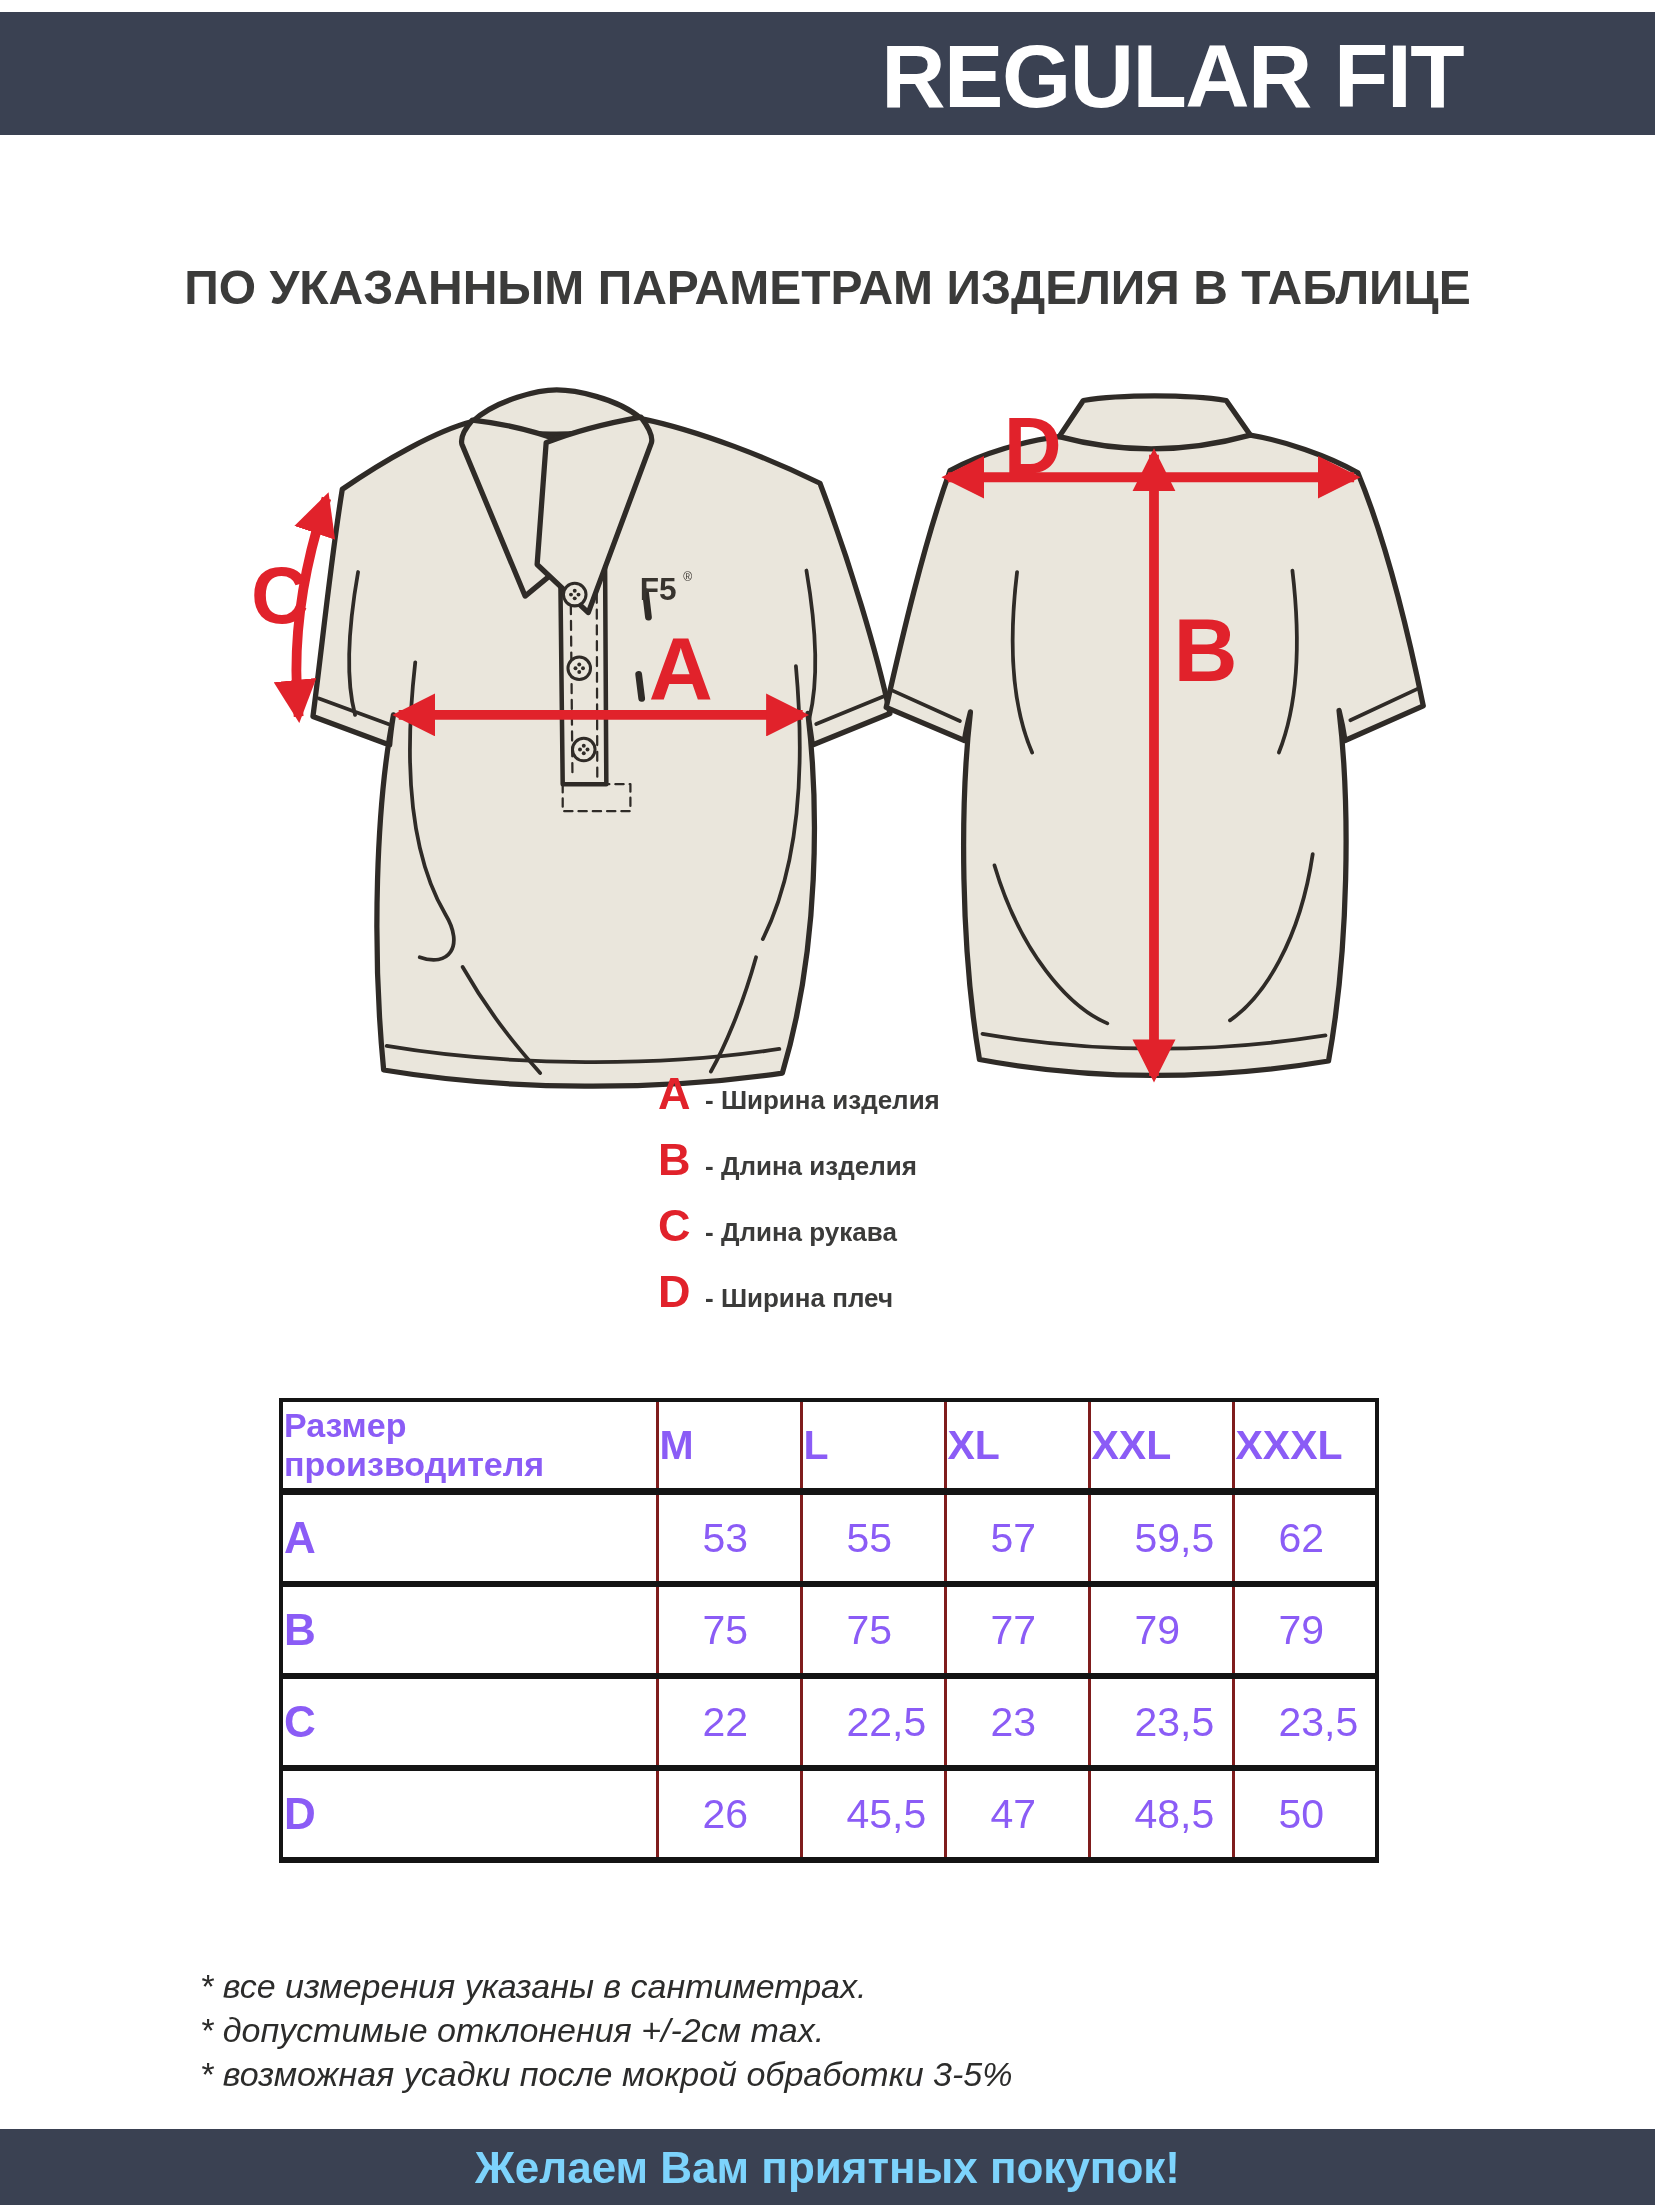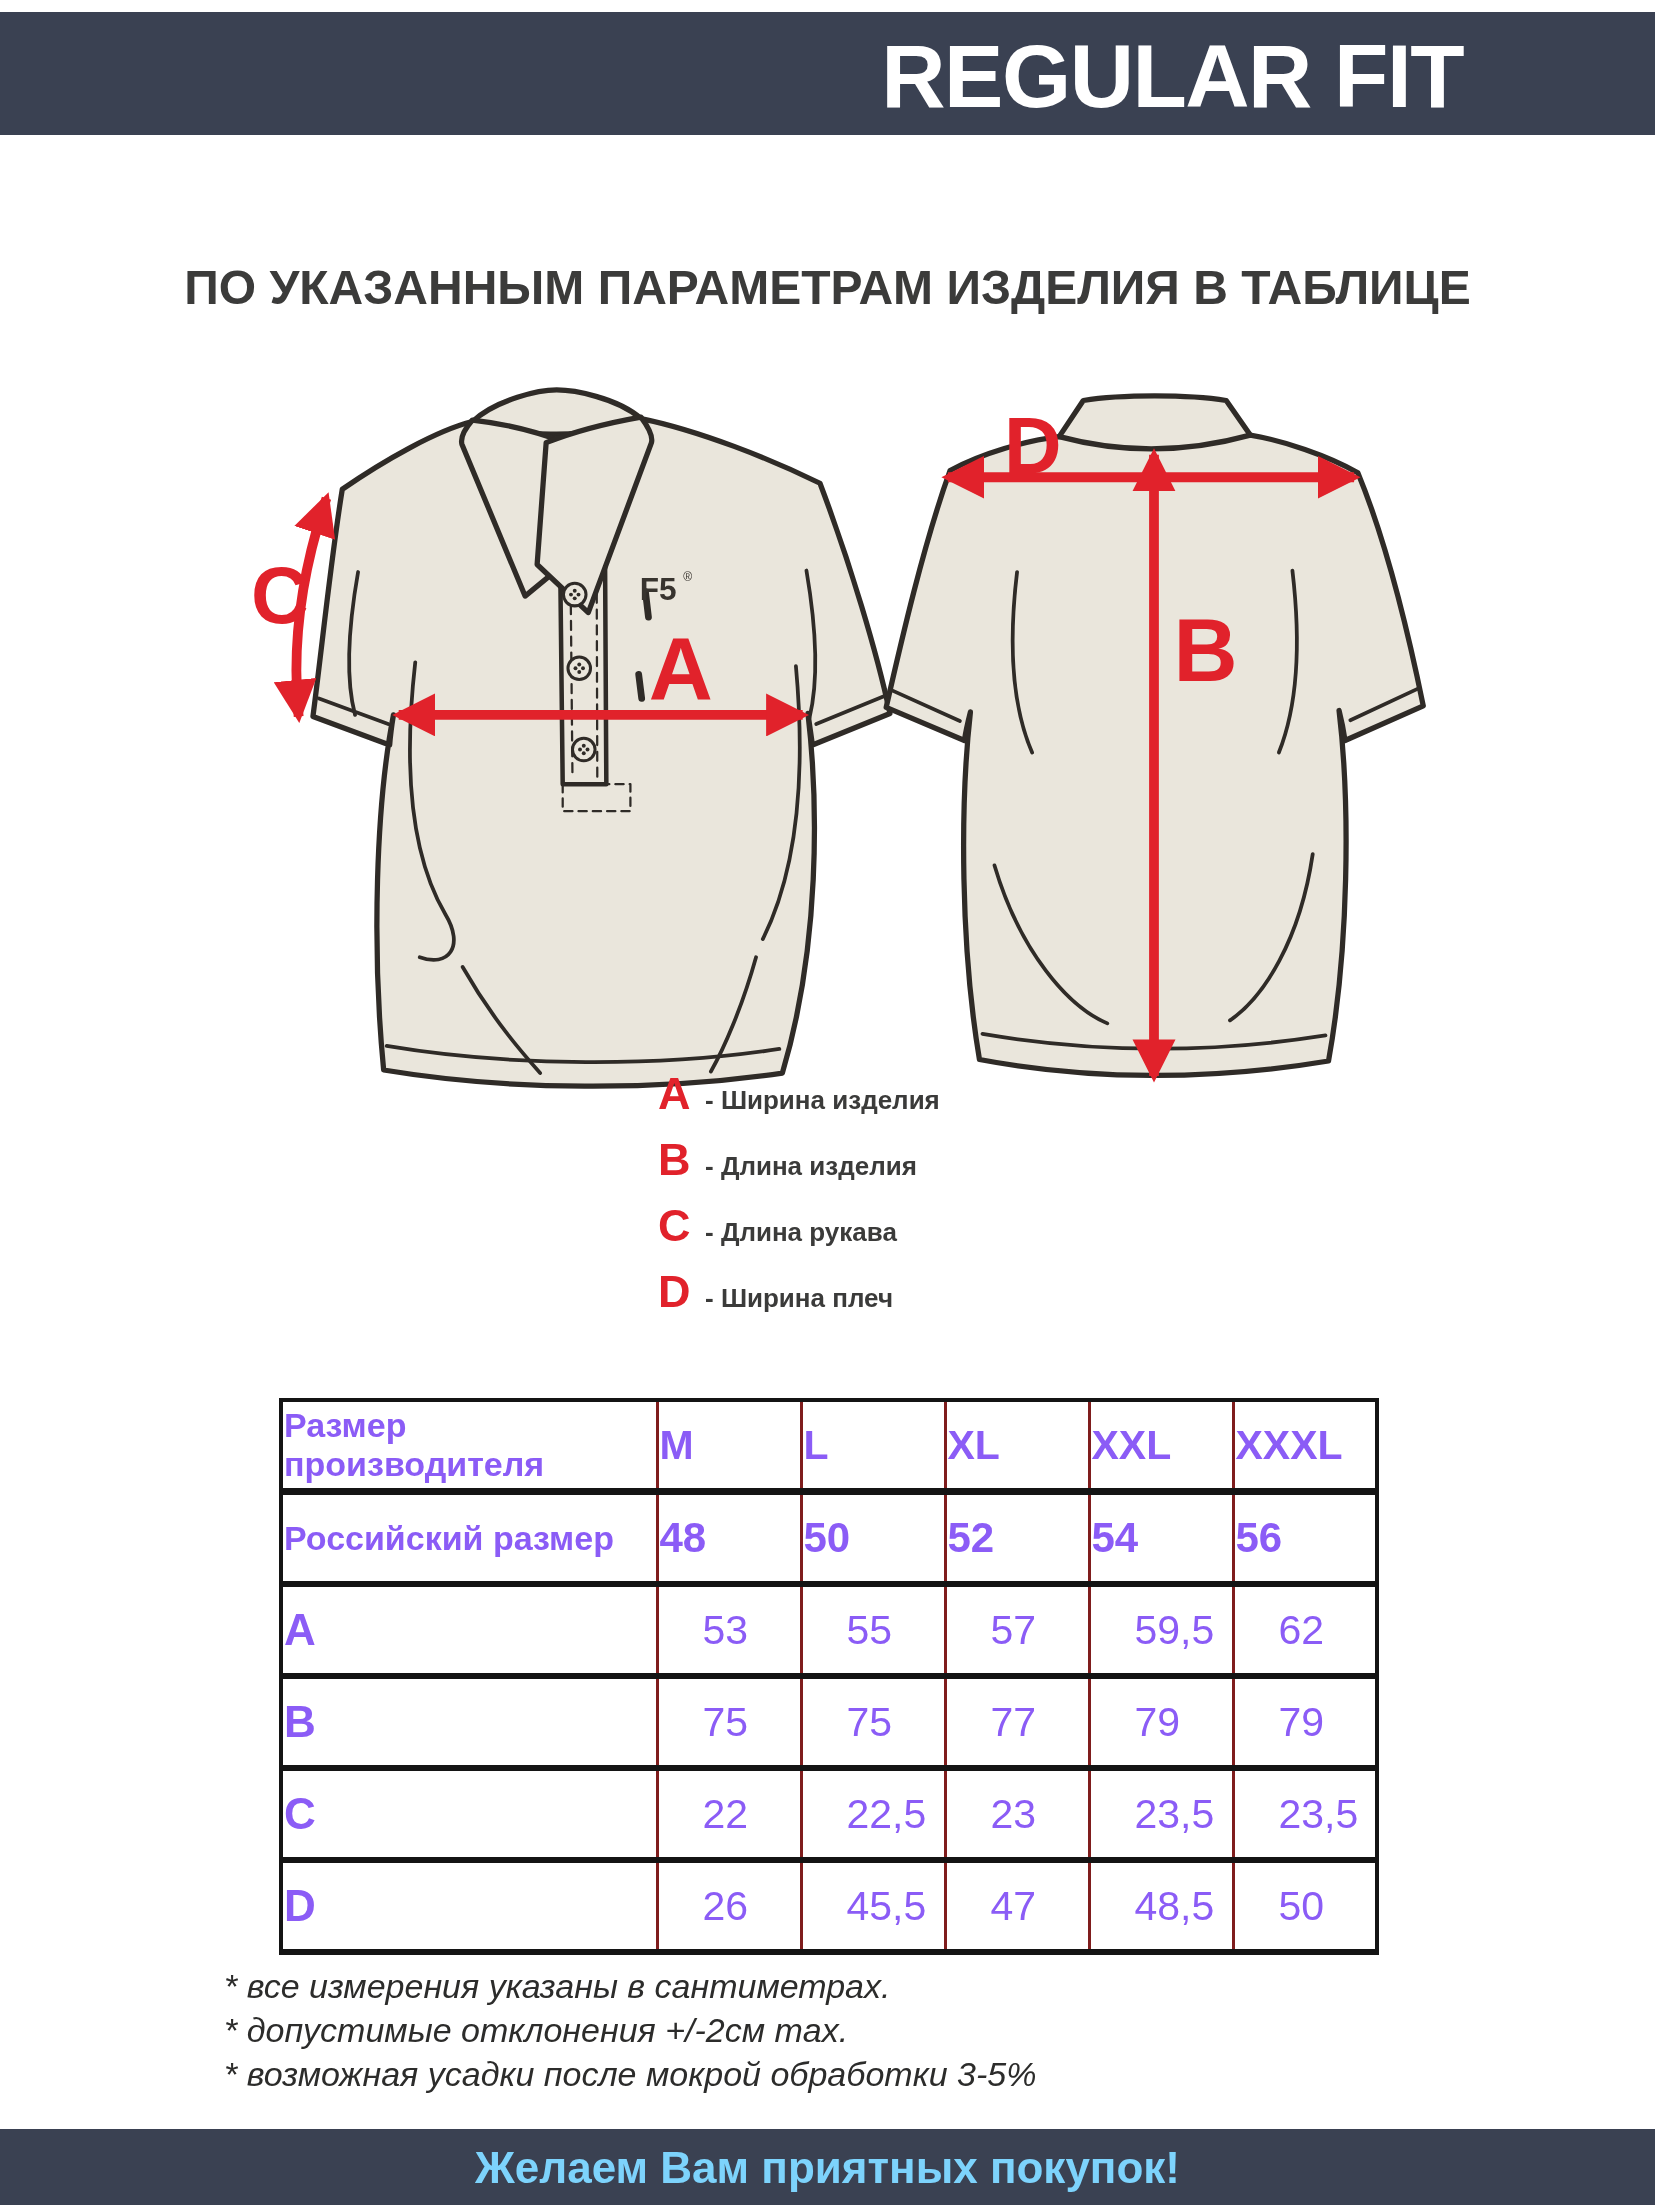--- a/index.html
+++ b/index.html
@@ -31,21 +31,21 @@
   table.size-table tr{border-bottom:6px solid #141414;}
   table.size-table tr.r0{border-bottom:7.5px solid #141414;}
   table.size-table{border:4.5px solid #141414;}
   td.col-label{font-weight:bold;font-size:34px;}
   td.size-cell{font-weight:bold;font-size:41px;}
   td.num-cell-bold{font-weight:bold;font-size:42px;}
   td.num-cell{font-weight:normal;font-size:41px;padding-left:44px;}
   td.letter-cell{color:#e1222b;font-weight:bold;font-size:44px;}
 
   
-  .footnotes{position:absolute;left:224px;top:1965px;color:#2c2c2b;
+  .footnotes{position:absolute;left:200px;top:1965px;color:#2c2c2b;
     font-size:34px;font-style:italic;line-height:1.29;}
 
   
   .footer-bar{position:absolute;left:0;top:2129px;width:1655px;height:76px;background:#3a4152;}
   .footer-bar .msg{width:100%;height:76px;line-height:78px;text-align:center;color:#7dd3fc;
     font-size:44px;font-weight:bold;}
 </style>
 </head>
 <body>
 
@@ -209,28 +209,20 @@
   </colgroup>
   <tbody id="size-table-body">
       <tr class="r0">
         <td class="col-label">Размер производителя</td>
         <td class="size-cell">M</td>
         <td class="size-cell">L</td>
         <td class="size-cell">XL</td>
         <td class="size-cell">XXL</td>
         <td class="size-cell">XXXL</td>
       </tr>
-      <tr class="r1">
-        <td class="col-label">Российский размер</td>
-        <td class="num-cell-bold">48</td>
-        <td class="num-cell-bold">50</td>
-        <td class="num-cell-bold">52</td>
-        <td class="num-cell-bold">54</td>
-        <td class="num-cell-bold">56</td>
-      </tr>
       <tr class="r2">
         <td class="letter-cell">A</td>
         <td class="num-cell">53</td>
         <td class="num-cell">55</td>
         <td class="num-cell">57</td>
         <td class="num-cell">59,5</td>
         <td class="num-cell">62</td>
       </tr>
       <tr class="r3">
         <td class="letter-cell">B</td>

